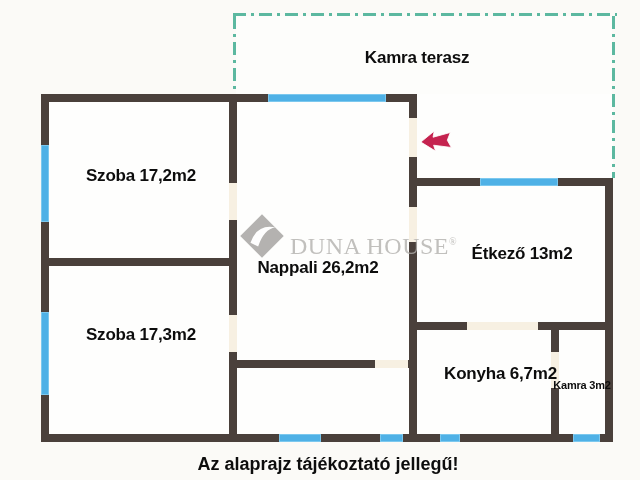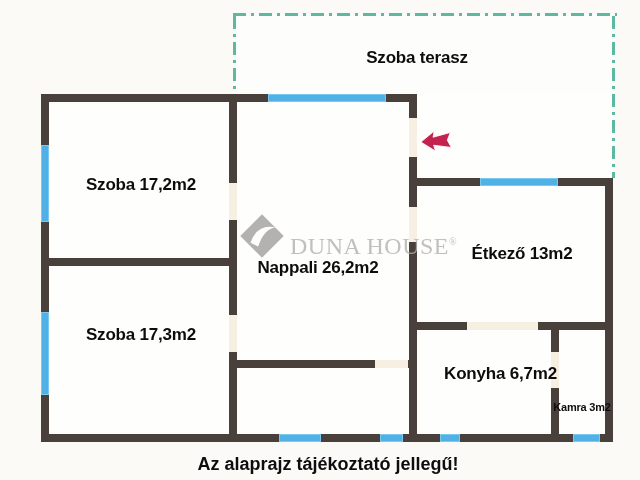--- a/index.html
+++ b/index.html
@@ -73,23 +73,23 @@
   </div>
 
   <div class="watermark">
     <svg width="48" height="48" viewBox="0 0 50 50">
       <rect x="9" y="9" width="32" height="32" transform="rotate(45 25 25)" fill="#a2a09d"></rect>
       <path d="M13 32 Q20 12 39 16 Q27 18 21 36 Z" fill="#ffffff"></path>
     </svg>
     <span class="wm-text"><span>DUNA HOUSE</span><sup>®</sup></span>
   </div>
 
-  <div class="lbl" style="left:417px;top:58px;">Szoba terasz</div>
-  <div class="lbl" style="left:141px;top:176px;margin-top:9px;">Szoba 17,2m2</div>
+  <div class="lbl" style="left:417px;top:58px;">Kamra terasz</div>
+  <div class="lbl" style="left:141px;top:176px;">Szoba 17,2m2</div>
   <div class="lbl" style="left:318px;top:236px;margin-top:32px;">Nappali 26,2m2</div>
   <div class="lbl" style="left:510px;top:254px;padding-left:24px;">Étkező 13m2</div>
   <div class="lbl" style="left:141px;top:335px;">Szoba 17,3m2</div>
   <div class="lbl" style="left:487px;top:374px;padding-left:27px;">Konyha 6,7m2</div>
-  <div class="lbl lbl-small" style="left:582px;top:385px;margin-top:22px;">Kamra 3m2</div>
+  <div class="lbl lbl-small" style="left:582px;top:385px;">Kamra 3m2</div>
 
   <div class="lbl lbl-footer" style="left:328px;top:464px;">Az alaprajz tájékoztató jellegű!</div>
 
 </div>
 
 </body></html>

